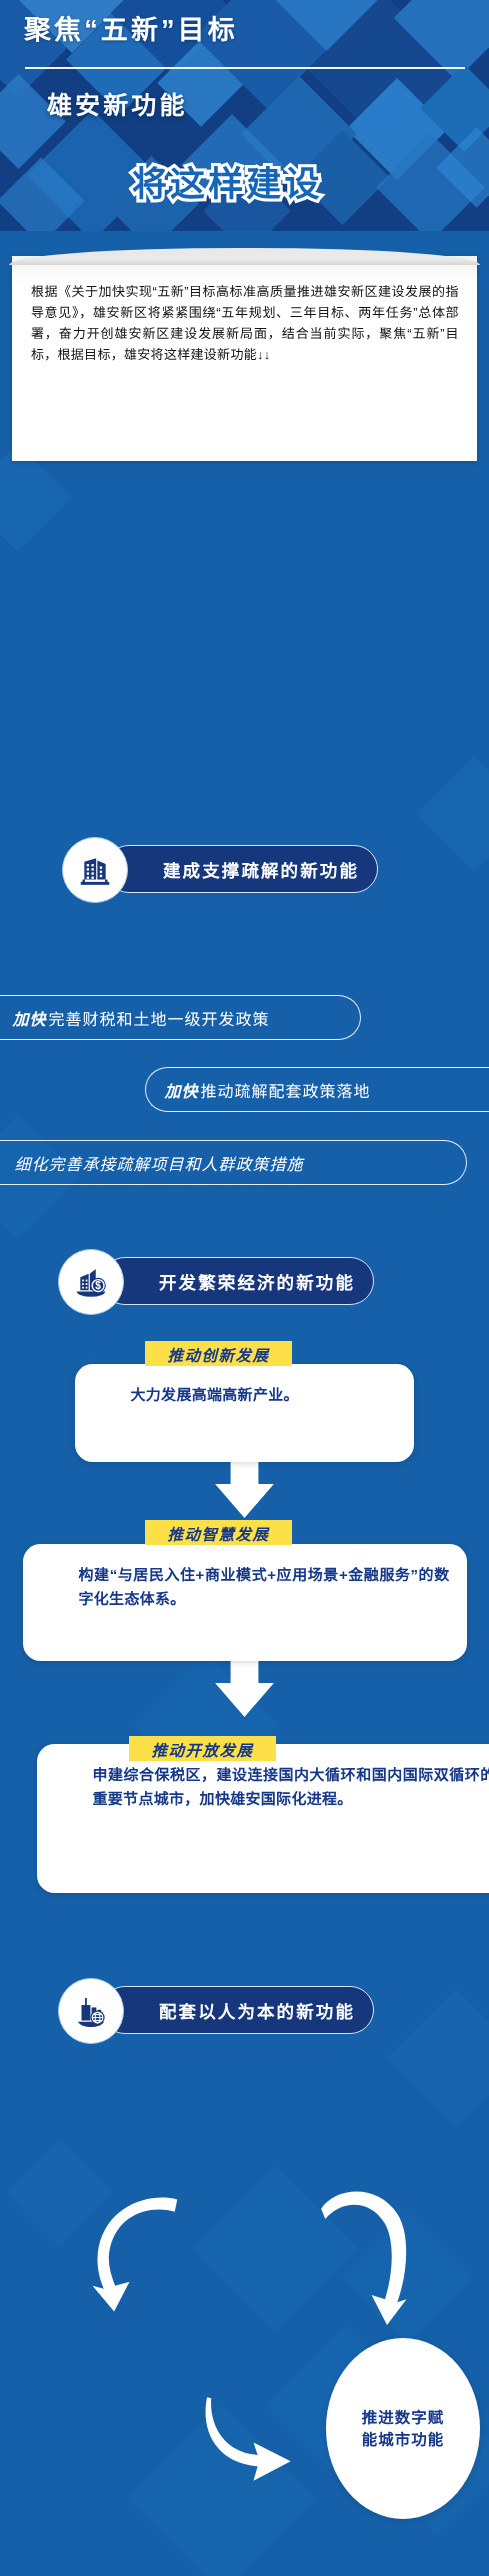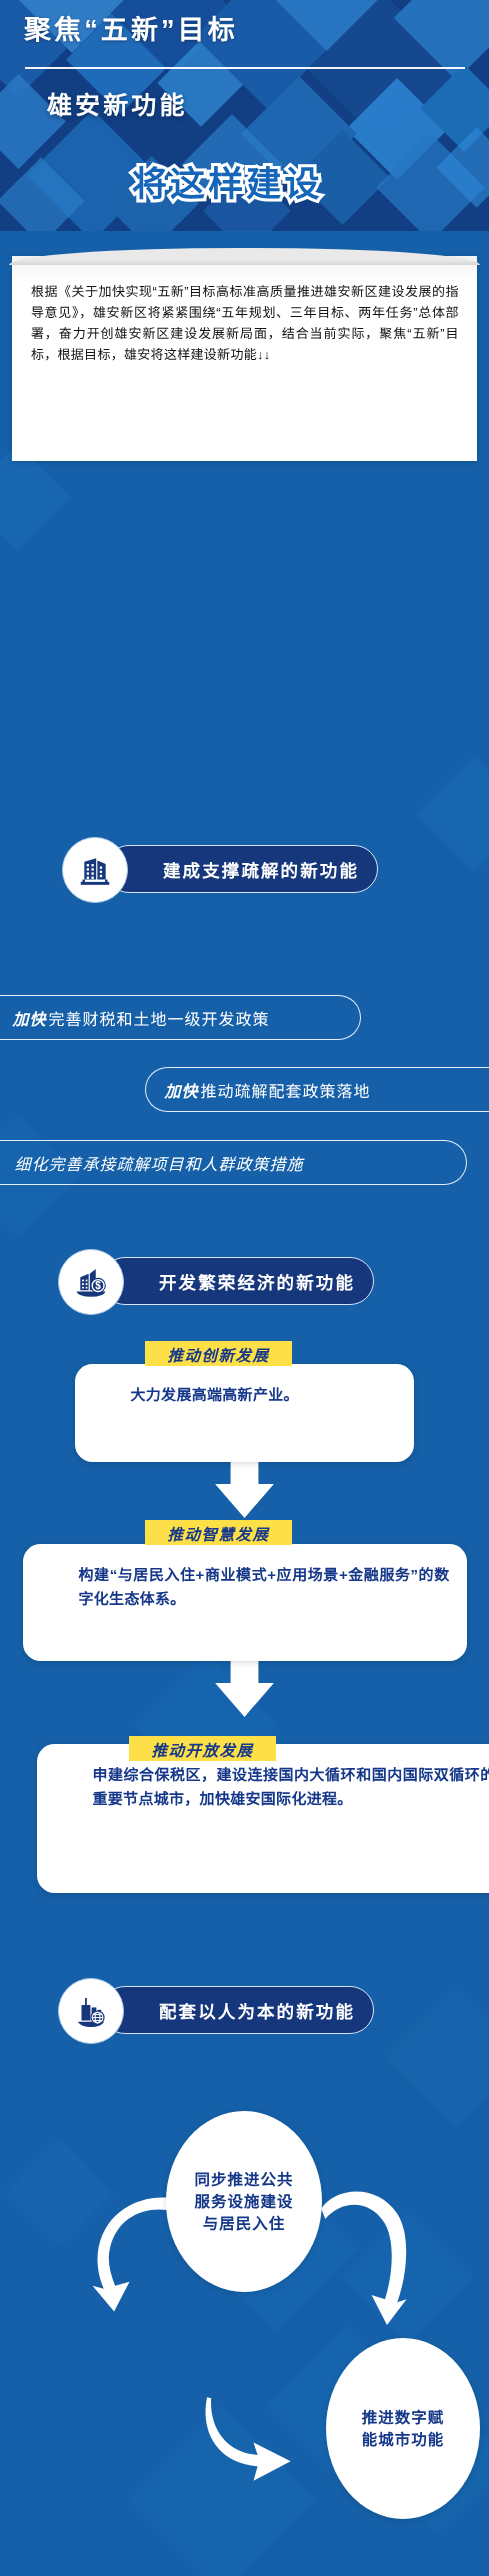--- a/index.html
+++ b/index.html
@@ -399,27 +399,20 @@
           <circle cx="43" cy="43" r="9"></circle>
           <ellipse cx="43" cy="43" rx="4" ry="9"></ellipse>
           <line x1="34" y1="43" x2="52" y2="43"></line>
           <line x1="35.5" y1="38" x2="50.5" y2="38"></line>
           <line x1="35.5" y1="48" x2="50.5" y2="48"></line>
         </g>
       </svg>
     </div>
   </div>
 
-  <div class="ov" style="left:166px; top:2111px; width:156px; height:181px;">
-    <div>
-      <div>同步推进公共</div>
-      <div>服务设施建设</div>
-      <div>与居民入住</div>
-    </div>
-  </div>
 
   <svg class="curve" style="left:72px; top:2190px; width:113px; height:134px;" viewBox="0 0 220 260">
     <path d="M205 18 C150 4 70 30 52 110 C46 140 52 170 62 192 L40 186 L82 236 L112 178 L84 186 C74 162 68 136 74 112 C90 46 152 28 200 42 Z" fill="#ffffff"></path>
   </svg>
 
   <svg class="curve" style="left:315px; top:2183px; width:108px; height:144px;" viewBox="0 0 210 280">
     <path d="M12 50 C40 8 120 0 160 60 C186 100 180 176 160 232 L178 226 L140 276 L110 218 L136 226 C152 176 156 110 134 76 C104 30 50 34 20 70 Z" fill="#ffffff"></path>
   </svg>
 
   <svg class="curve" style="left:204px; top:2391px; width:98px; height:98px;" viewBox="0 0 190 190">

